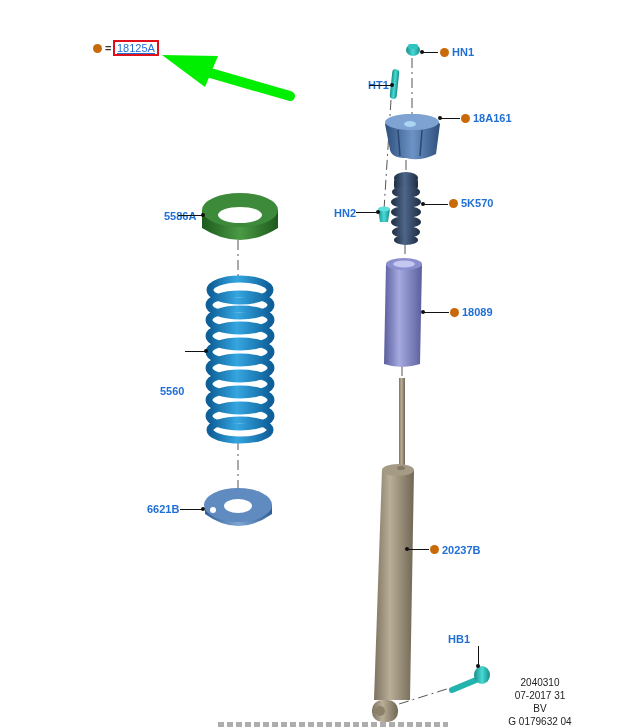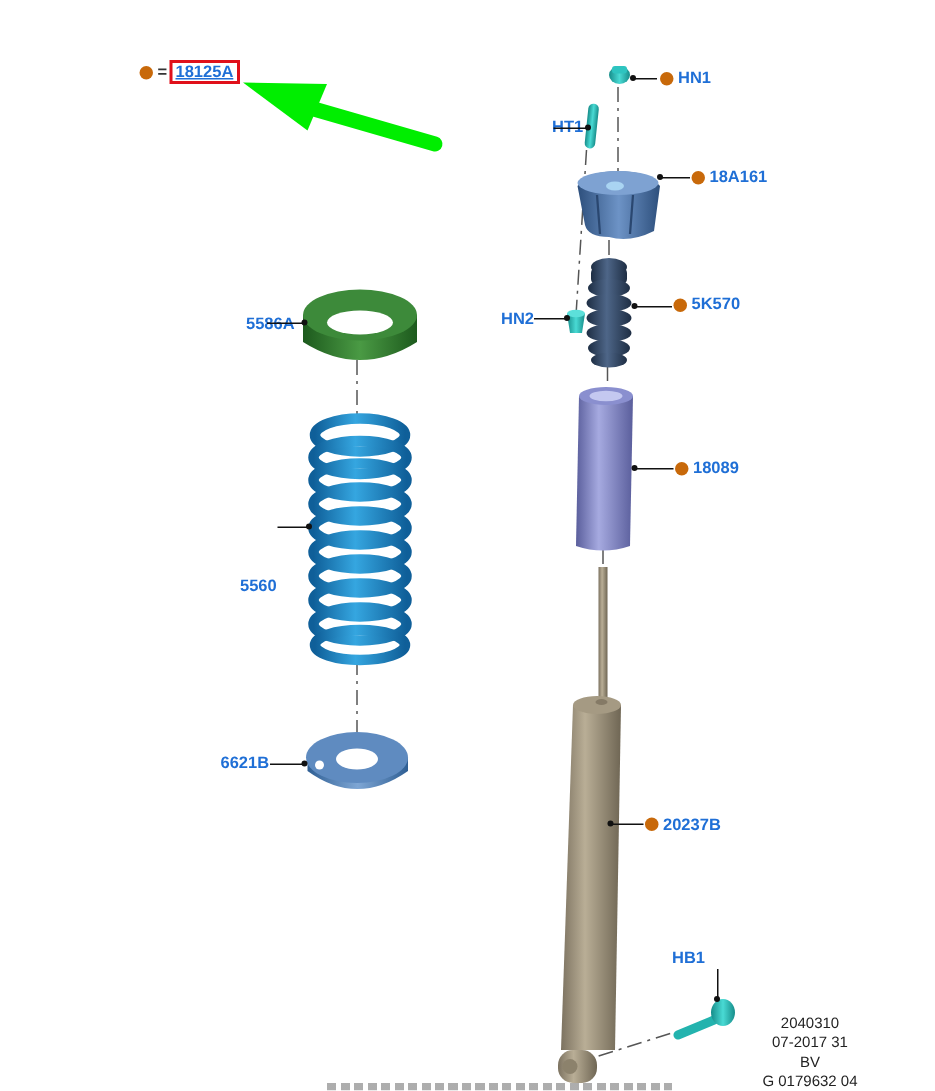--- a/index.html
+++ b/index.html
@@ -6,21 +6,21 @@
   body { width: 623px; height: 727px; position: relative; overflow: hidden;
          font-family: "Liberation Sans", sans-serif; }
   .label { position: absolute; font-weight: bold; font-size: 11px; color: #1f6fd6;
            line-height: 12px; white-space: nowrap; cursor: pointer; }
   .dot { position: absolute; width: 9px; height: 9px; border-radius: 50%; background: #c8690a; }
   .leader { position: absolute; height: 1px; background: #111; }
   .leader-v { position: absolute; width: 1px; background: #111; }
   .ldot { position: absolute; width: 4px; height: 4px; border-radius: 50%; background: #111; }
   .legend-eq { position: absolute; font-weight: bold; font-size: 11px; color: #333; }
   .legend-box { position: absolute; border: 2px solid #e0101a; padding: 0 2px;
-                font-weight: bold; font-size: 11px; color: #1f6fd6; text-decoration: underline;
+                font-weight: normal; font-size: 11px; color: #1f6fd6; text-decoration: underline;
                 line-height: 12px; cursor: pointer; }
   .meta { position: absolute; font-size: 10px; color: #222; text-align: center; width: 80px; line-height: 12px; }
   svg.art { position: absolute; left: 0; top: 0; }
   .cut-text { position: absolute; left: 218px; top: 722px; width: 230px; height: 5px;
               background: repeating-linear-gradient(90deg, #777 0 6px, transparent 6px 9px); opacity: .6; }
 </style>
 </head>
 <body>
 
 <svg class="art" width="623" height="727" viewBox="0 0 623 727">

